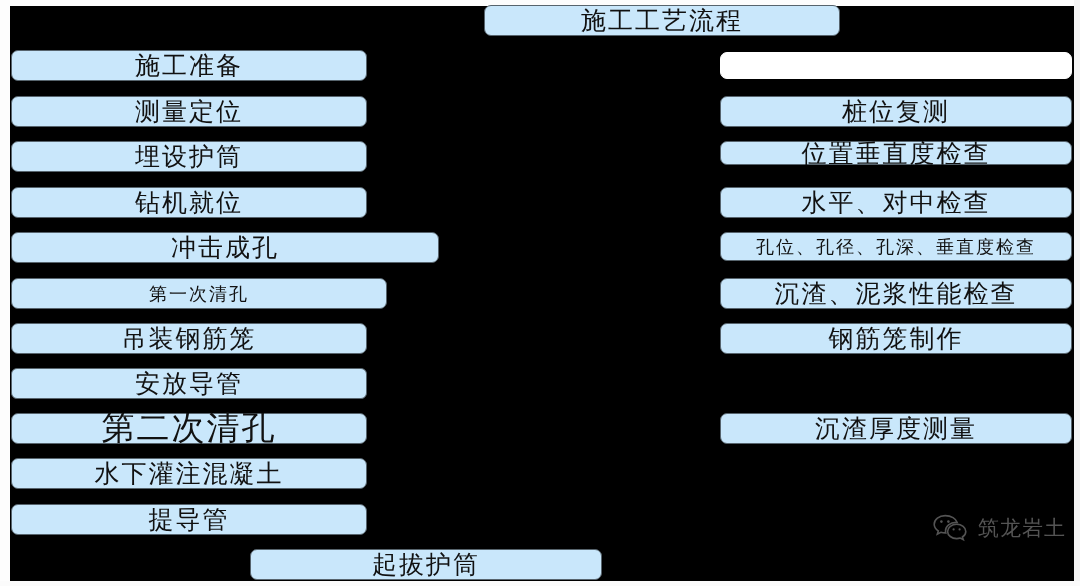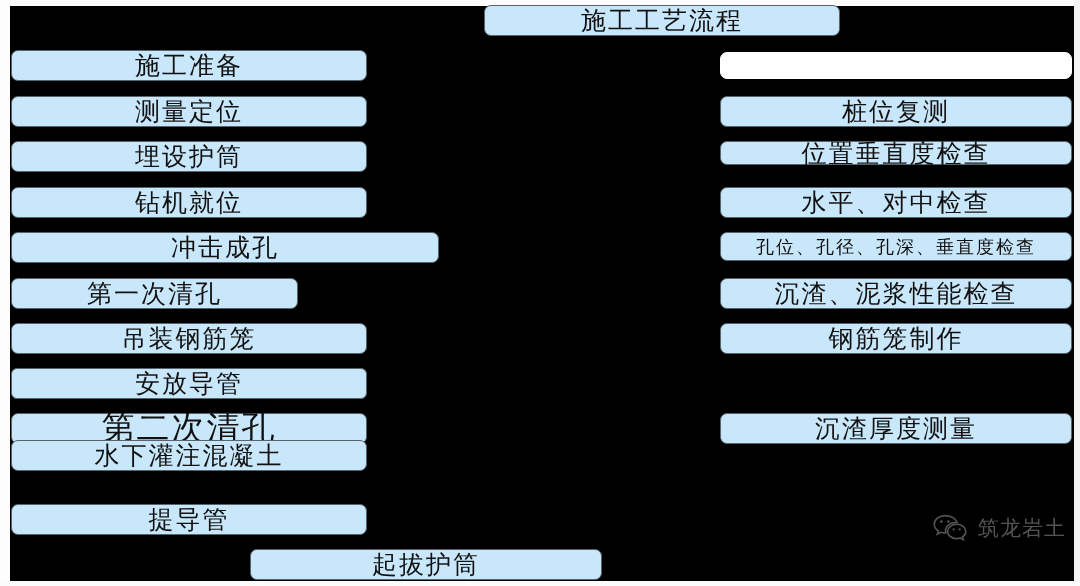--- a/index.html
+++ b/index.html
@@ -181,33 +181,33 @@
     </div>
   <div class="node" style="left:11px; top:141px; width:356px; height:31px; font-size:25px;">
       <span>埋设护筒</span>
     </div>
   <div class="node" style="left:11px; top:187px; width:356px; height:31px; font-size:25px;">
       <span>钻机就位</span>
     </div>
   <div class="node" style="left:11px; top:232px; width:428px; height:31px; font-size:25px;">
       <span>冲击成孔</span>
     </div>
-  <div class="node" style="left:11px; top:278px; width:287px; height:31px; font-size:25px;">
+  <div class="node" style="left:11px; top:278px; width:376px; height:31px; font-size:18px;">
       <span>第一次清孔</span>
     </div>
   <div class="node" style="left:11px; top:323px; width:356px; height:31px; font-size:25px;">
       <span>吊装钢筋笼</span>
     </div>
   <div class="node" style="left:11px; top:368px; width:356px; height:31px; font-size:25px;border-radius:6px;">
       <span>安放导管</span>
     </div>
   <div class="node" style="left:11px; top:413px; width:356px; height:31px; font-size:33px;">
       <span>第二次清孔</span>
     </div>
-  <div class="node" style="left:11px; top:440px; width:356px; height:31px; font-size:25px;">
+  <div class="node" style="left:11px; top:458px; width:356px; height:31px; font-size:25px;">
       <span>水下灌注混凝土</span>
     </div>
   <div class="node" style="left:11px; top:504px; width:356px; height:31px; font-size:25px;">
       <span>提导管</span>
     </div>
 
   <div class="node" style="left:250px; top:549px; width:352px; height:31px; font-size:25px;">
     <span>起拔护筒</span>
   </div>
 

